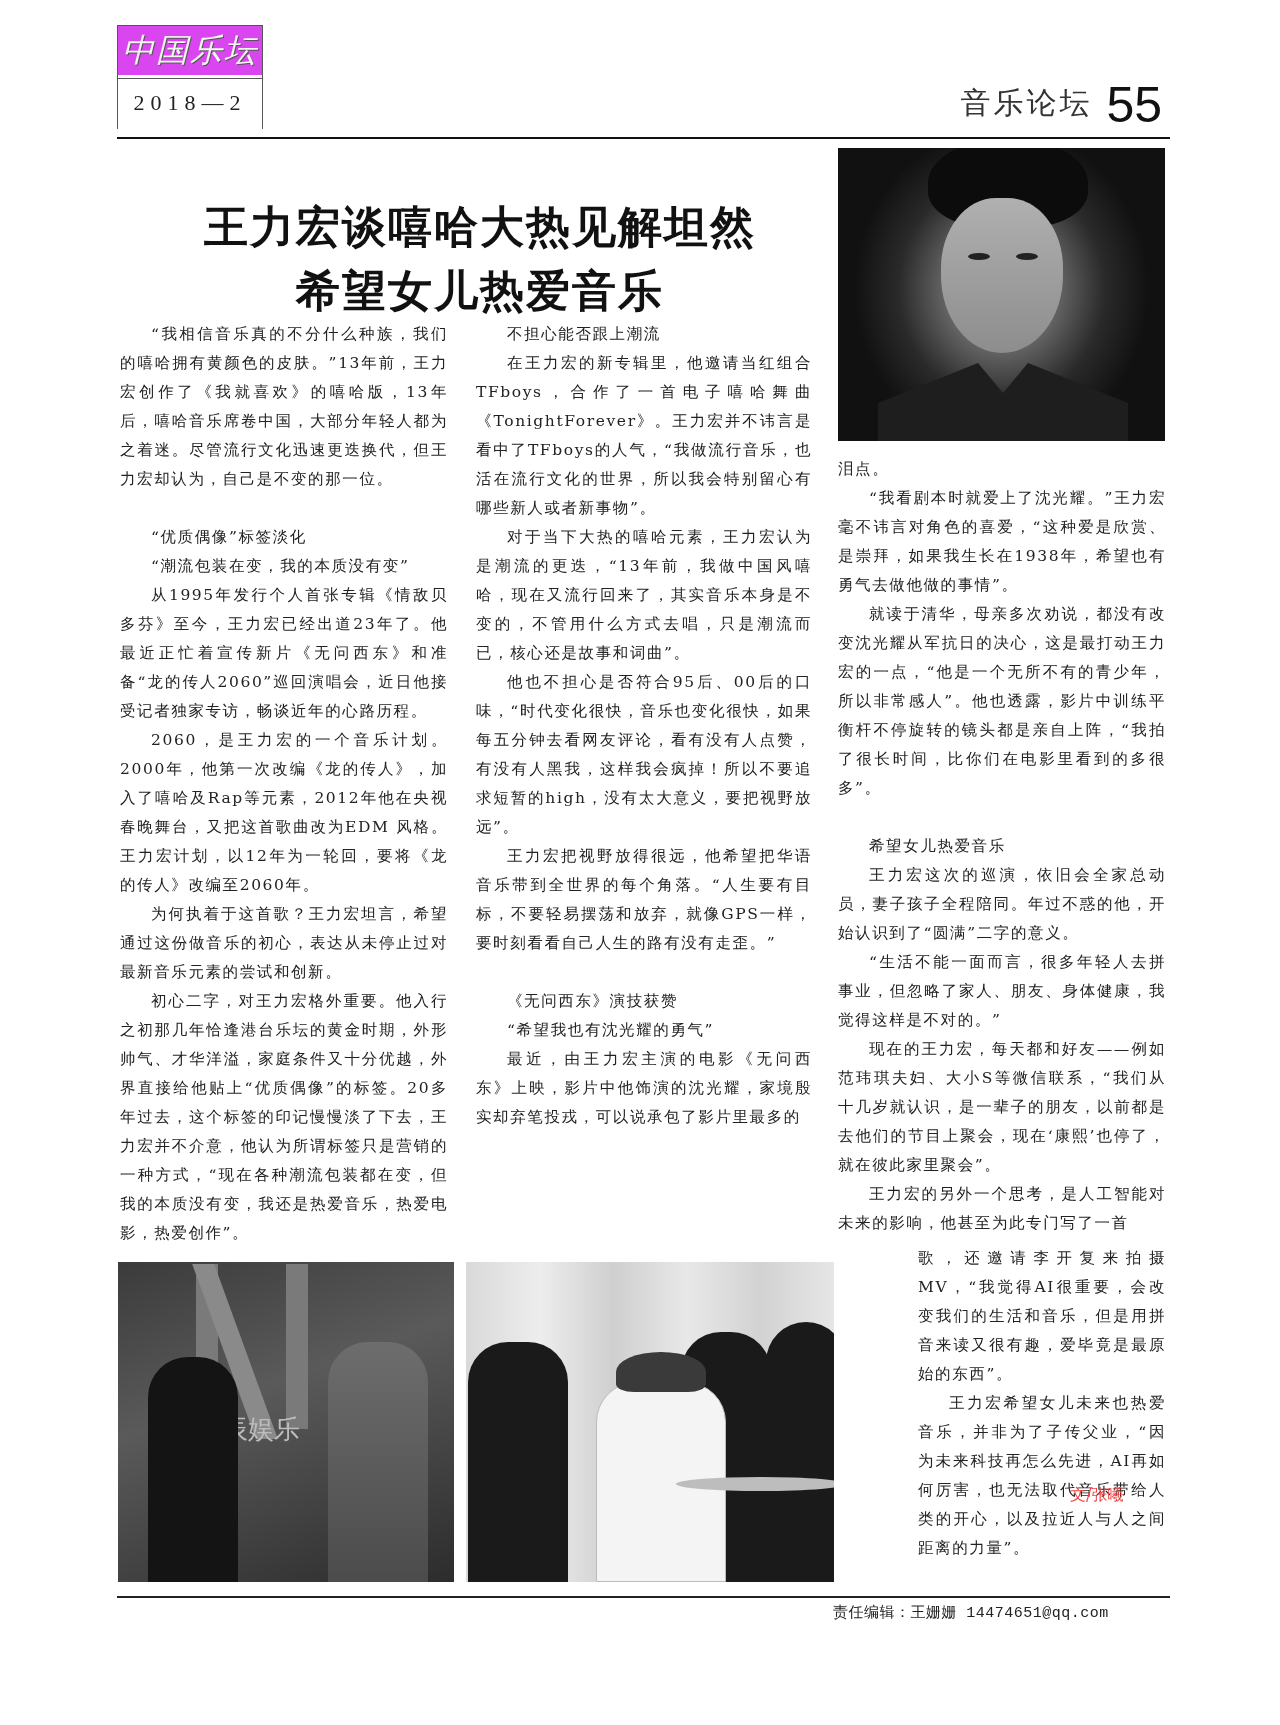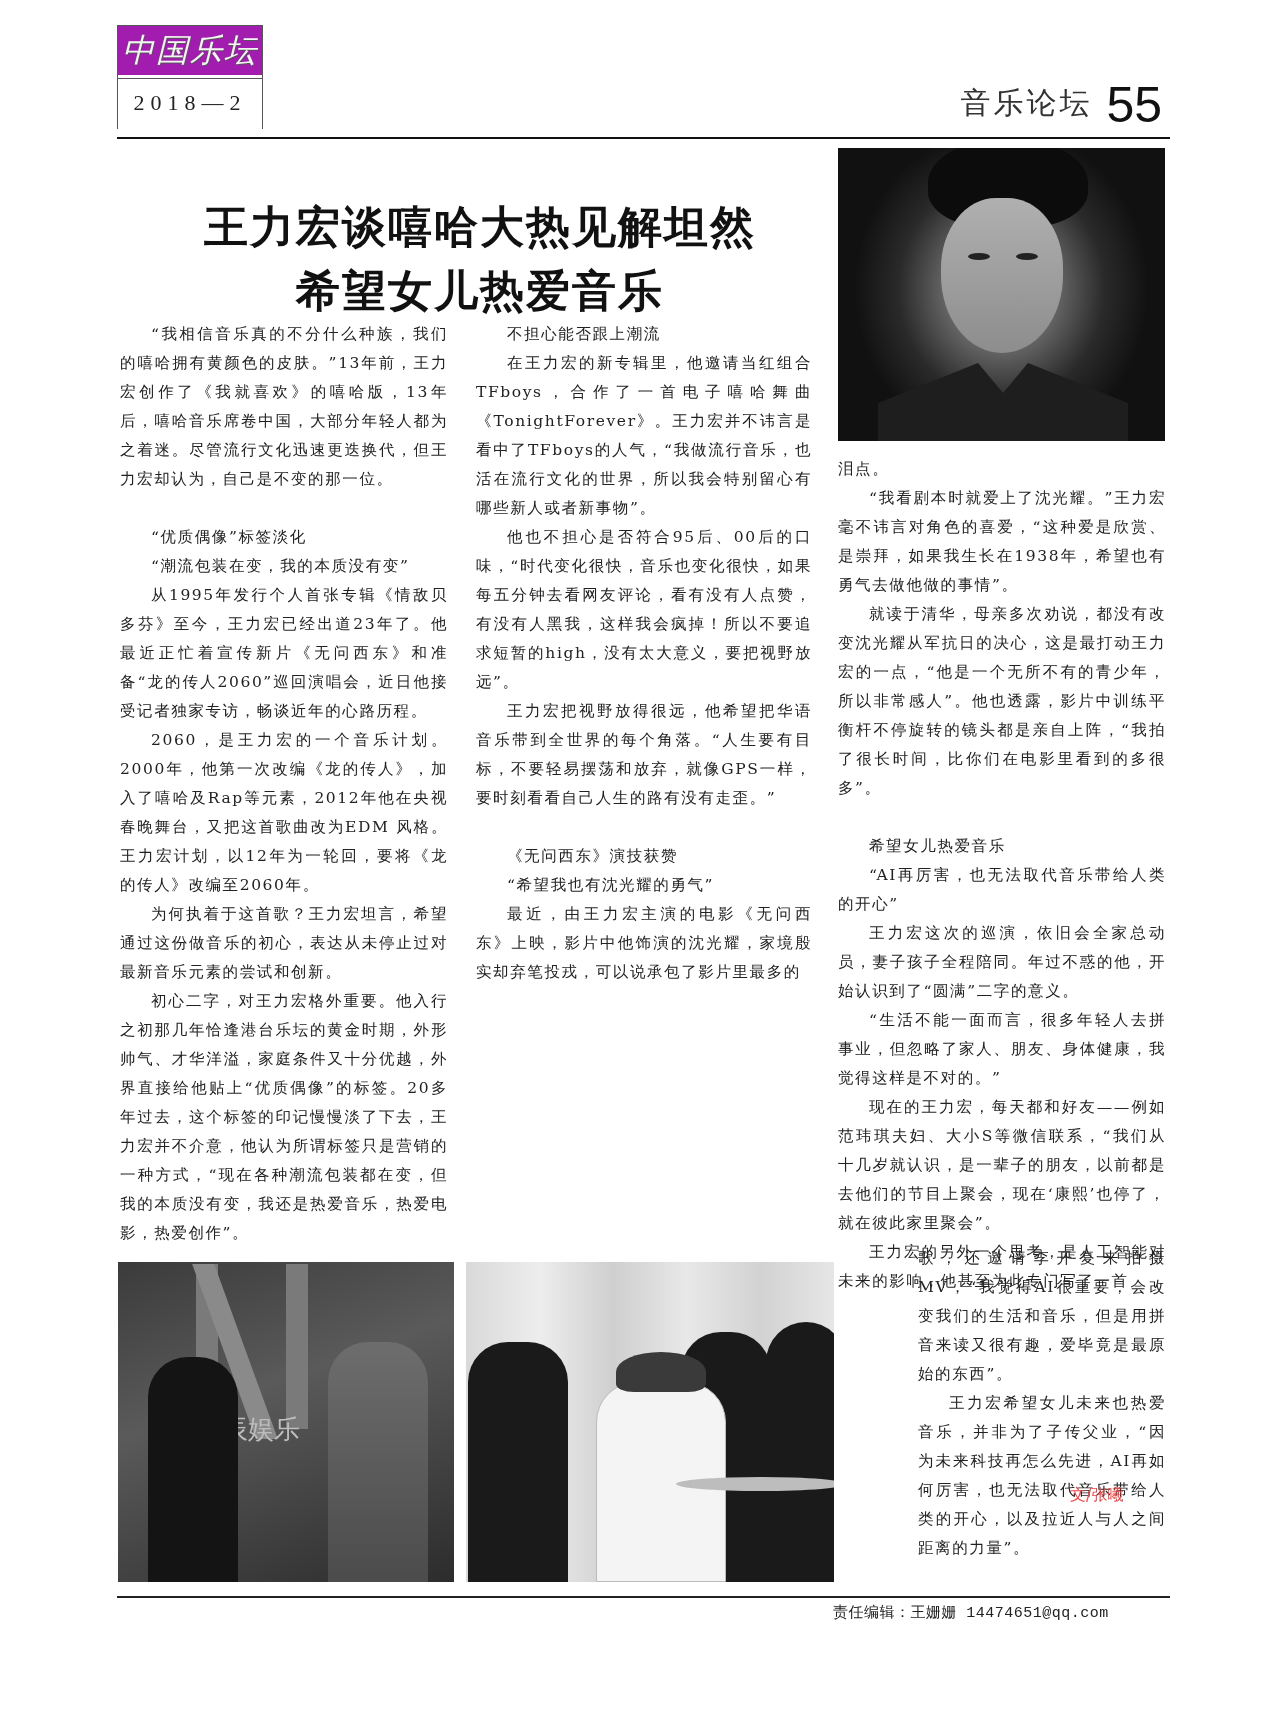--- a/index.html
+++ b/index.html
@@ -1,20 +1,20 @@
 <!DOCTYPE html>
 <html><head>
 <meta charset="utf-8">
 <style>
   * { margin: 0; padding: 0; box-sizing: border-box; }
   html, body { width: 1280px; height: 1725px; background: #ffffff; overflow: hidden; }
   body { position: relative; font-family: "DejaVu Serif", "Liberation Serif", serif; color: #1c1c1c; }
 
   .masthead { position: absolute; left: 117px; top: 25px; width: 146px; height: 104px; border: 1px solid #555; border-bottom: none; }
-  .masthead .logo { height: 52px; background: #a21caf; border-bottom: 3px solid #fff; display: flex; align-items: center; justify-content: center; font-family: "DejaVu Serif", serif; font-style: italic; font-size: 32px; color: #f4f4f4; letter-spacing: 2px; text-shadow: 1px 1px 0 #555; }
+  .masthead .logo { height: 52px; background: #d946ef; border-bottom: 3px solid #fff; display: flex; align-items: center; justify-content: center; font-family: "DejaVu Serif", serif; font-style: italic; font-size: 32px; color: #f4f4f4; letter-spacing: 2px; text-shadow: 1px 1px 0 #555; }
   .masthead .issue { height: 48px; border-top: 1px solid #555; display: flex; align-items: center; justify-content: center; font-family: "Liberation Serif", serif; font-size: 22px; letter-spacing: 6px; color: #222; }
 
   .section-label { position: absolute; right: 118px; top: 80px; display: flex; align-items: flex-end; gap: 14px; }
   .section-label .name { font-size: 30px; color: #333; letter-spacing: 3px; padding-bottom: 6px; }
   .section-label .page-no { font-family: "Liberation Sans", sans-serif; font-size: 50px; color: #111; line-height: 1; }
 
   .top-rule { position: absolute; left: 117px; right: 110px; top: 137px; height: 2px; background: #111; }
 
   .hero-photo { position: absolute; left: 838px; top: 148px; width: 327px; height: 293px; background: radial-gradient(ellipse 45% 55% at 50% 48%, #9a9a9a 0%, #6b6b6b 35%, #2a2a2a 70%, #111 100%); overflow: hidden; }
   .hero-photo .hair { position: absolute; left: 90px; top: -10px; width: 160px; height: 90px; background: #0c0c0c; border-radius: 50% 50% 40% 40%; }
@@ -91,35 +91,35 @@
   <p class="sub">“潮流包装在变，我的本质没有变”</p>
   <p>从1995年发行个人首张专辑《情敌贝多芬》至今，王力宏已经出道23年了。他最近正忙着宣传新片《无问西东》和准备“龙的传人2060”巡回演唱会，近日他接受记者独家专访，畅谈近年的心路历程。</p>
   <p>2060，是王力宏的一个音乐计划。2000年，他第一次改编《龙的传人》，加入了嘻哈及Rap等元素，2012年他在央视春晚舞台，又把这首歌曲改为EDM 风格。王力宏计划，以12年为一轮回，要将《龙的传人》改编至2060年。</p>
   <p>为何执着于这首歌？王力宏坦言，希望通过这份做音乐的初心，表达从未停止过对最新音乐元素的尝试和创新。</p>
   <p>初心二字，对王力宏格外重要。他入行之初那几年恰逢港台乐坛的黄金时期，外形帅气、才华洋溢，家庭条件又十分优越，外界直接给他贴上“优质偶像”的标签。20多年过去，这个标签的印记慢慢淡了下去，王力宏并不介意，他认为所谓标签只是营销的一种方式，“现在各种潮流包装都在变，但我的本质没有变，我还是热爱音乐，热爱电影，热爱创作”。</p>
 </div>
 
 <div class="col col2">
   <p class="sub">不担心能否跟上潮流</p>
   <p>在王力宏的新专辑里，他邀请当红组合TFboys，合作了一首电子嘻哈舞曲《TonightForever》。王力宏并不讳言是看中了TFboys的人气，“我做流行音乐，也活在流行文化的世界，所以我会特别留心有哪些新人或者新事物”。</p>
+  <p>对于当下大热的嘻哈元素，王力宏认为是潮流的更迭，“13年前，我做中国风嘻哈，现在又流行回来了，其实音乐本身是不变的，不管用什么方式去唱，只是潮流而已，核心还是故事和词曲”。</p>
   <p>他也不担心是否符合95后、00后的口味，“时代变化很快，音乐也变化很快，如果每五分钟去看网友评论，看有没有人点赞，有没有人黑我，这样我会疯掉！所以不要追求短暂的high，没有太大意义，要把视野放远”。</p>
   <p>王力宏把视野放得很远，他希望把华语音乐带到全世界的每个角落。“人生要有目标，不要轻易摆荡和放弃，就像GPS一样，要时刻看看自己人生的路有没有走歪。”</p>
   <div class="gap"></div>
   <p class="sub">《无问西东》演技获赞</p>
   <p class="sub">“希望我也有沈光耀的勇气”</p>
   <p>最近，由王力宏主演的电影《无问西东》上映，影片中他饰演的沈光耀，家境殷实却弃笔投戎，可以说承包了影片里最多的</p>
 </div>
 
 <div class="col col3">
   <p class="noindent">泪点。</p>
   <p>“我看剧本时就爱上了沈光耀。”王力宏毫不讳言对角色的喜爱，“这种爱是欣赏、是崇拜，如果我生长在1938年，希望也有勇气去做他做的事情”。</p>
   <p>就读于清华，母亲多次劝说，都没有改变沈光耀从军抗日的决心，这是最打动王力宏的一点，“他是一个无所不有的青少年，所以非常感人”。他也透露，影片中训练平衡杆不停旋转的镜头都是亲自上阵，“我拍了很长时间，比你们在电影里看到的多很多”。</p>
   <div class="gap"></div>
   <p class="sub">希望女儿热爱音乐</p>
-  <p>“AI再厉害，也无法取代音乐带给人类的开心”</p>
   <p>王力宏这次的巡演，依旧会全家总动员，妻子孩子全程陪同。年过不惑的他，开始认识到了“圆满”二字的意义。</p>
   <p>“生活不能一面而言，很多年轻人去拼事业，但忽略了家人、朋友、身体健康，我觉得这样是不对的。”</p>
   <p>现在的王力宏，每天都和好友——例如范玮琪夫妇、大小S等微信联系，“我们从十几岁就认识，是一辈子的朋友，以前都是去他们的节目上聚会，现在‘康熙’也停了，就在彼此家里聚会”。</p>
   <p>王力宏的另外一个思考，是人工智能对未来的影响，他甚至为此专门写了一首</p>
 </div>
 
 <div class="col col3b">
   <p class="noindent">歌，还邀请李开复来拍摄MV，“我觉得AI很重要，会改变我们的生活和音乐，但是用拼音来读又很有趣，爱毕竟是最原始的东西”。</p>
   <p>王力宏希望女儿未来也热爱音乐，并非为了子传父业，“因为未来科技再怎么先进，AI再如何厉害，也无法取代音乐带给人类的开心，以及拉近人与人之间距离的力量”。</p>
 </div>

